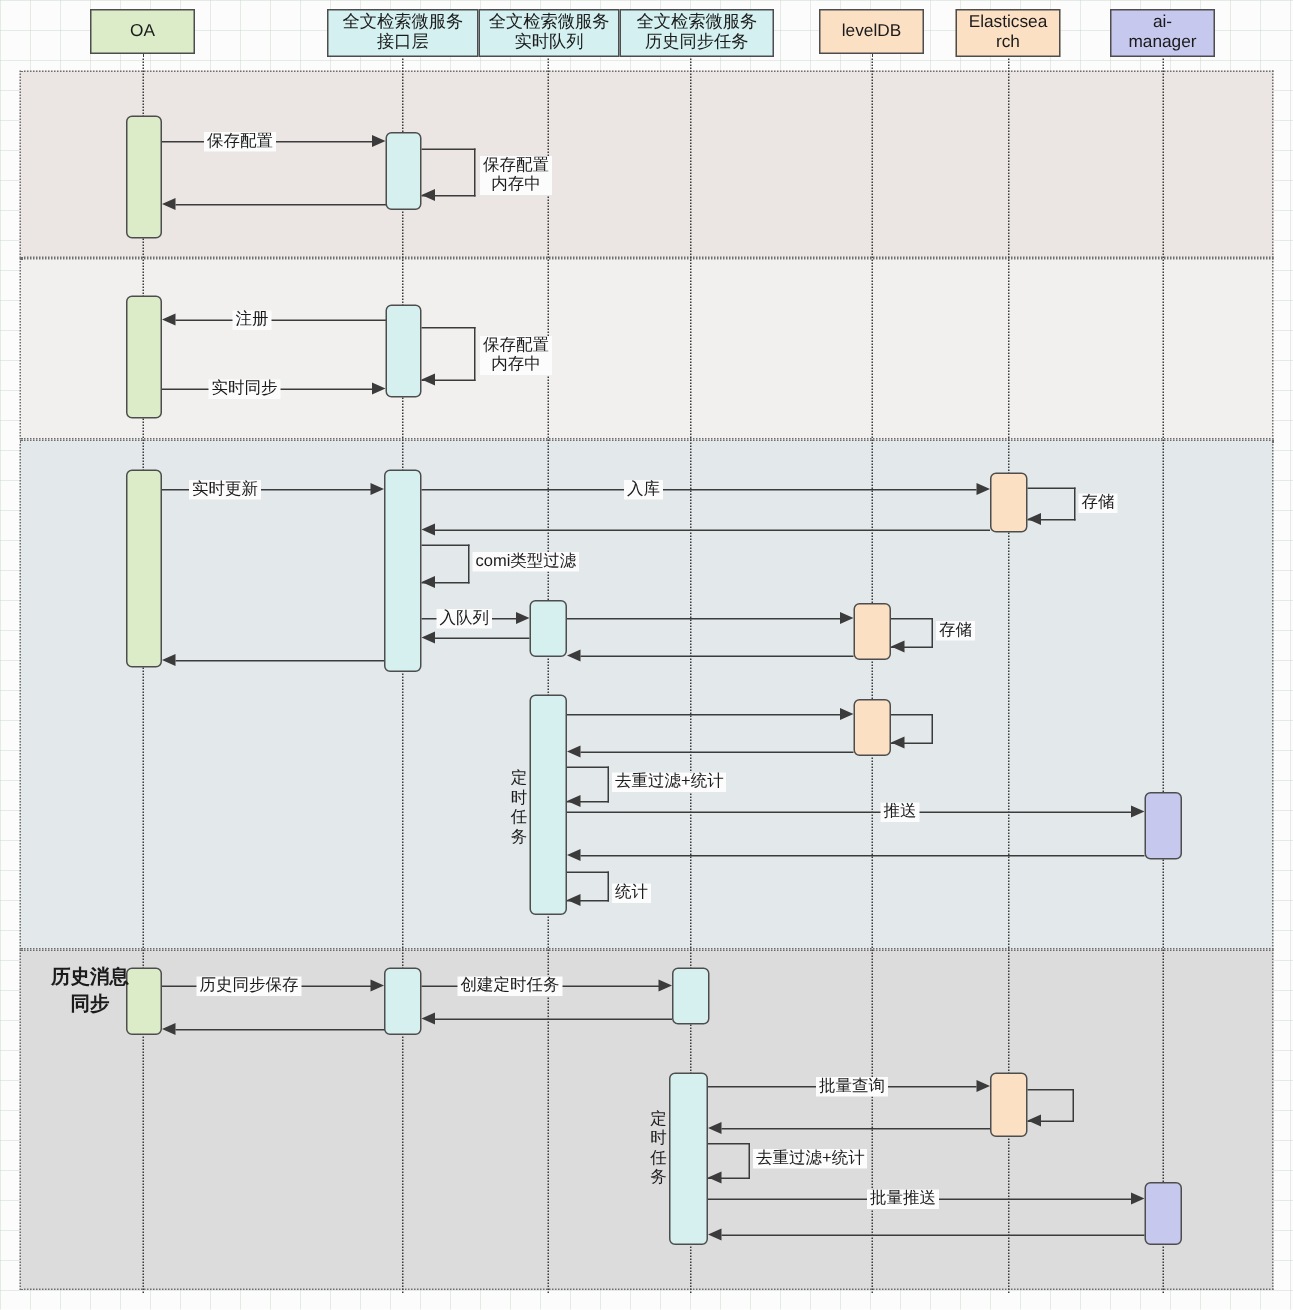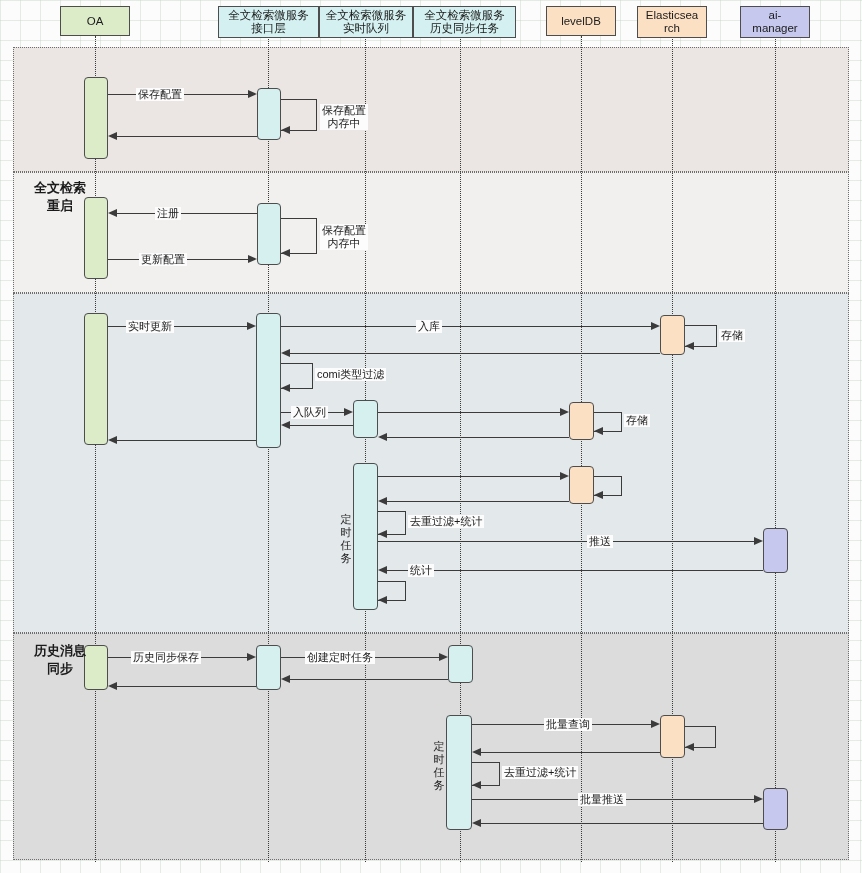--- a/index.html
+++ b/index.html
@@ -131,24 +131,20 @@
     </div>
   </div>
 
   <div class="participant p-purple" style="left:740px;top:6px;width:70px;height:32px;">
     <div>
       <div>ai-</div>
       <div>manager</div>
     </div>
   </div>
 
-  <div class="band-label" style="top:179px;">
-    <div>全文检索</div>
-    <div>重启</div>
-  </div>
   <div class="band-label" style="top:642px;">
     <div>历史消息</div>
     <div>同步</div>
   </div>
 
   <div class="act a-green" style="left:84px;top:77px;width:24px;height:82px;"></div>
   <div class="act a-cyan" style="left:257px;top:88px;width:24px;height:52px;"></div>
 
   <div class="msg" style="left:108px;top:94px;width:141px;"></div>
   <div class="head head-r" style="left:248px;top:90px;"></div>
@@ -173,21 +169,21 @@
 
   <div class="selfloop" style="left:281px;top:218px;width:36px;height:36px;"></div>
   <div class="head head-l" style="left:281px;top:249px;"></div>
   <div class="label" style="left:320px;top:224px;text-align:center;">
     <div>保存配置</div>
     <div>内存中</div>
   </div>
 
   <div class="msg" style="left:108px;top:259px;width:141px;"></div>
   <div class="head head-r" style="left:248px;top:255px;"></div>
-  <div class="label" style="left:139px;top:253px;">更新配置</div>
+  <div class="label" style="left:139px;top:253px;">实时同步</div>
 
   <div class="act a-green" style="left:84px;top:313px;width:24px;height:132px;"></div>
   <div class="act a-cyan" style="left:256px;top:313px;width:25px;height:135px;"></div>
   <div class="act a-orange" style="left:660px;top:315px;width:25px;height:40px;"></div>
   <div class="act a-cyan" style="left:353px;top:400px;width:25px;height:38px;"></div>
   <div class="act a-orange" style="left:569px;top:402px;width:25px;height:38px;"></div>
   <div class="act a-cyan" style="left:353px;top:463px;width:25px;height:147px;"></div>
   <div class="act a-orange" style="left:569px;top:466px;width:25px;height:38px;"></div>
   <div class="act a-purple" style="left:763px;top:528px;width:25px;height:45px;"></div>
 
@@ -245,21 +241,21 @@
 
   <div class="msg" style="left:378px;top:541px;width:376px;"></div>
   <div class="head head-r" style="left:754px;top:537px;"></div>
   <div class="label" style="left:551px;top:535px;margin-left:36px;">推送</div>
 
   <div class="msg" style="left:387px;top:570px;width:376px;"></div>
   <div class="head head-l" style="left:378px;top:566px;"></div>
 
   <div class="selfloop" style="left:378px;top:581px;width:28px;height:20px;"></div>
   <div class="head head-l" style="left:378px;top:596px;"></div>
-  <div class="label" style="left:408px;top:564px;">统计</div>
+  <div class="label" style="left:408px;top:589px;">统计</div>
 
   <div class="vlabel" style="left:339px;top:513px;">
     <div>定</div>
     <div>时</div>
     <div>任</div>
     <div>务</div>
   </div>
 
   <div class="act a-green" style="left:84px;top:645px;width:24px;height:45px;"></div>
   <div class="act a-cyan" style="left:256px;top:645px;width:25px;height:45px;"></div>

